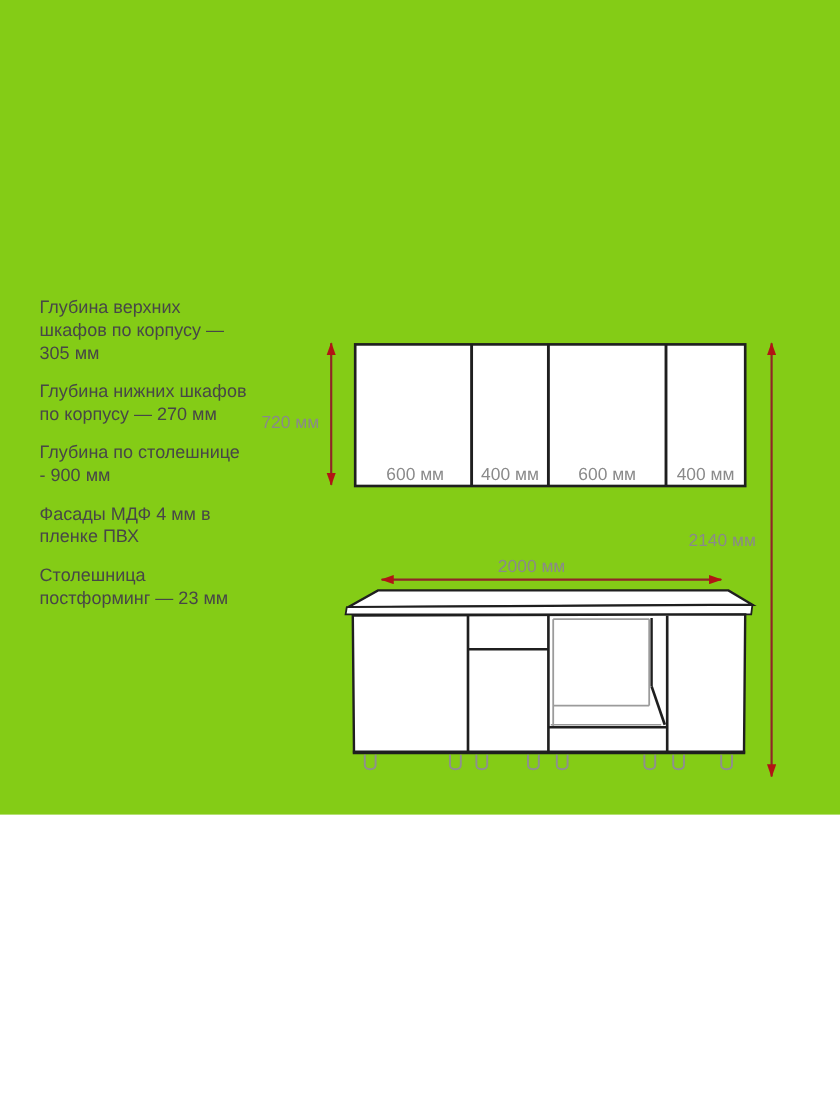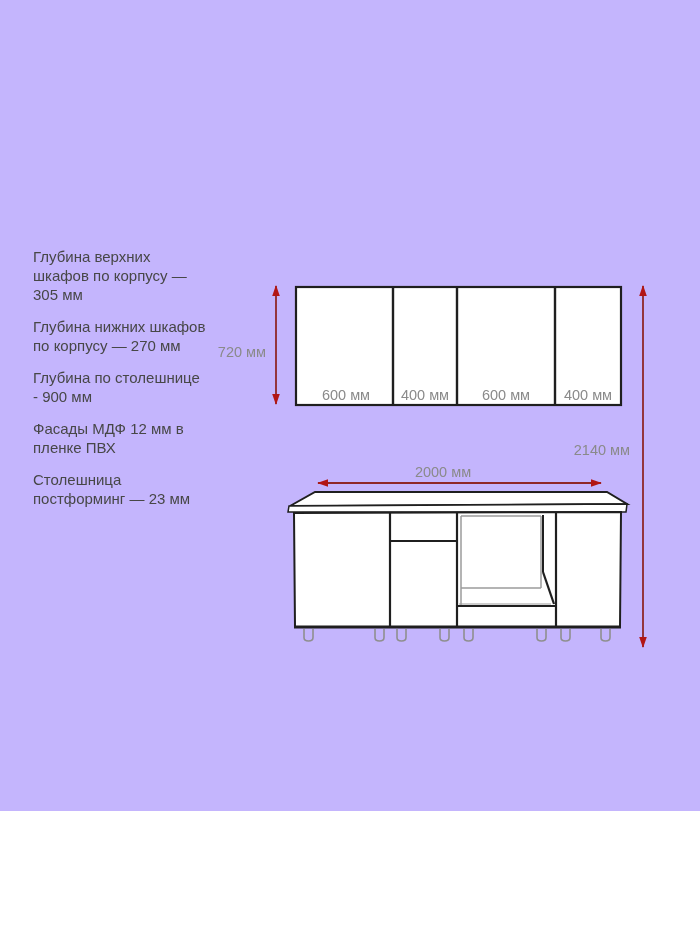--- a/index.html
+++ b/index.html
@@ -1,17 +1,17 @@
 <!DOCTYPE html>
 <html lang="ru"><head>
 <meta charset="utf-8">
 <style>
   html,body{margin:0;padding:0;background:#fff;}
   .page{
-    position:relative;width:700px;height:811px;background:#c4b5fd;
+    position:relative;width:700px;height:679px;background:#84cc16;
     font-family:"Liberation Sans",sans-serif;overflow:hidden;
   }
   .specs{
     position:absolute;left:33px;top:247px;width:205px;
     color:#474747;font-size:15px;line-height:19px;
   }
   .specs p{margin:0 0 13px 0;white-space:pre-line;}
   .drawing{position:absolute;left:0;top:0;}
   .drawing text{font-family:"Liberation Sans",sans-serif;font-size:14.5px;fill:#8a8a8a;}
 </style>
@@ -21,21 +21,21 @@
 <div class="page">
 
   <div class="specs">
     <p>Глубина верхних
 шкафов по корпусу —
 305 мм</p>
     <p>Глубина нижних шкафов
 по корпусу — 270 мм</p>
     <p>Глубина по столешнице
 - 900 мм</p>
-    <p>Фасады МДФ 12 мм в
+    <p>Фасады МДФ 4 мм в
 пленке ПВХ</p>
     <p>Столешница
 постформинг — 23 мм</p>
   </div>
 
   <svg class="drawing" width="700" height="933" viewBox="0 0 700 933">
     <defs>
       <marker id="ah" markerUnits="userSpaceOnUse" markerWidth="11" markerHeight="8" viewBox="0 0 10 7" refX="9.2" refY="3.5" orient="auto-start-reverse">
         <path d="M0,0 L10,3.5 L0,7 Z" fill="#b21514"></path>
       </marker>

